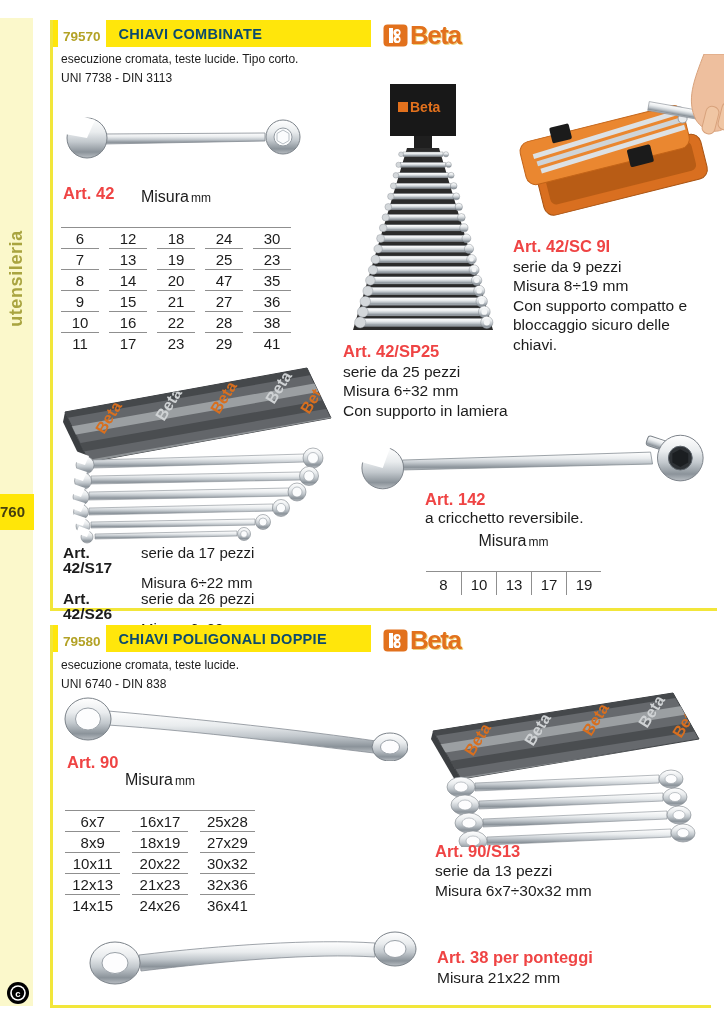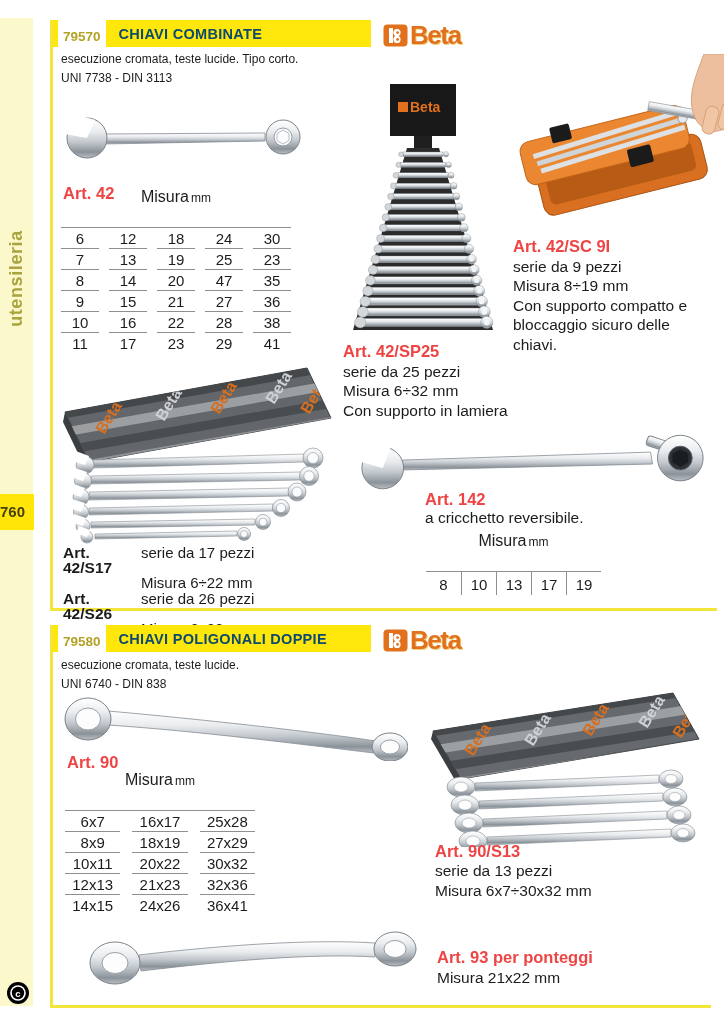--- a/index.html
+++ b/index.html
@@ -526,15 +526,15 @@
     <div>Misura 6x7÷30x32 mm</div>
   </div>
 
   <svg class="abs" style="left:30px;top:296px" width="355" height="74" viewBox="0 0 355 74">
     <path d="M56,34 C140,24 230,18 292,22 L292,36 C230,32 142,40 58,50 Z" fill="url(#gm)" stroke="#868d94" stroke-width="0.8"></path>
     <ellipse cx="32" cy="42" rx="25" ry="21" fill="url(#gm)" stroke="#7c838a"></ellipse>
     <ellipse cx="32" cy="42" rx="13" ry="10.5" fill="#fdfdfe" stroke="#9aa1a8"></ellipse>
     <ellipse cx="312" cy="28" rx="21" ry="17" fill="url(#gm)" stroke="#7c838a"></ellipse>
     <ellipse cx="312" cy="28" rx="11" ry="8.5" fill="#fdfdfe" stroke="#9aa1a8"></ellipse>
   </svg>
-  <div class="abs artlabel" style="left:384px;top:323px">Art. 93 per ponteggi</div>
+  <div class="abs artlabel" style="left:384px;top:323px">Art. 38 per ponteggi</div>
   <div class="abs pblock" style="left:384px;top:343px">Misura 21x22 mm</div>
 </div>
 
 </body></html>

